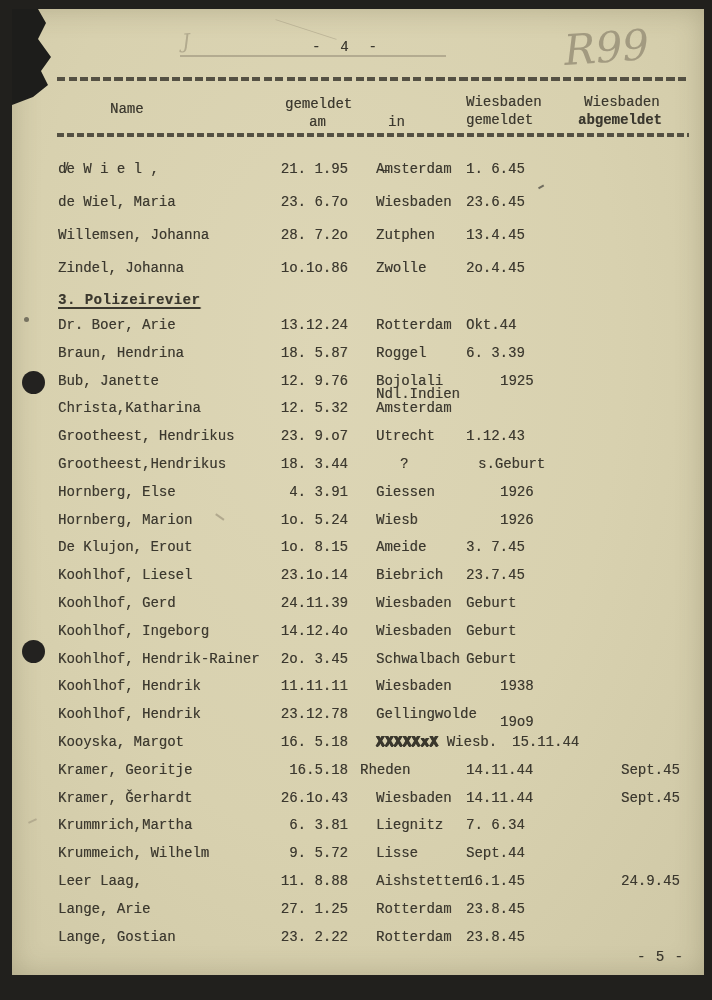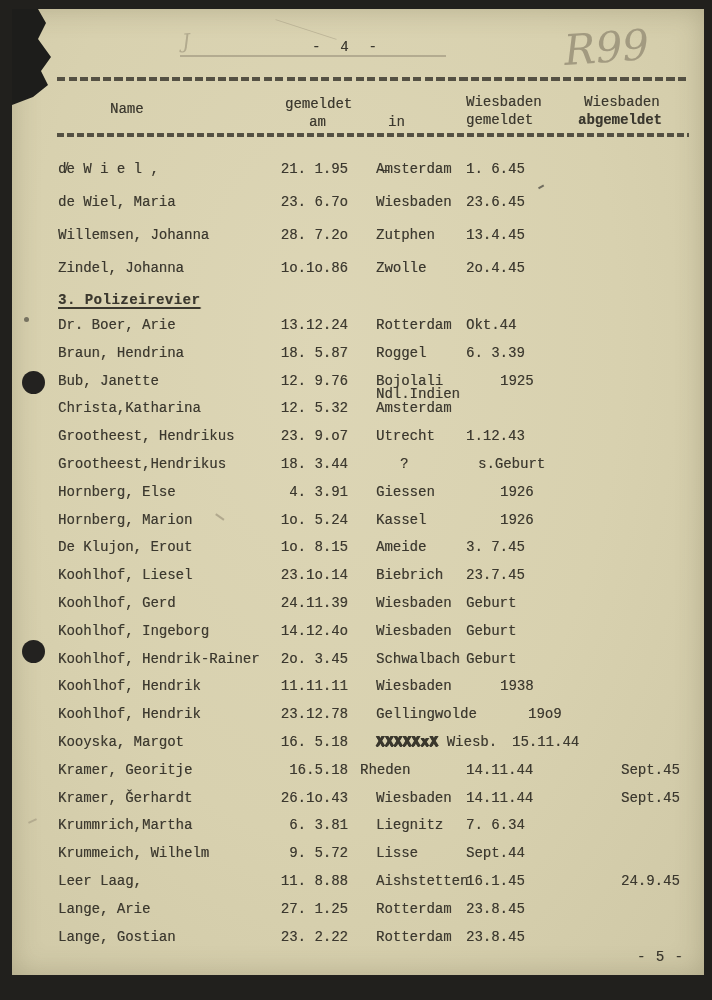--- a/index.html
+++ b/index.html
@@ -148,21 +148,21 @@
       </div>
       <div class="row" style="top: 474.8px;">
         <div class="cell c-name">Hornberg, Else</div>
         <div class="cell c-born">4. 3.91</div>
         <div class="cell c-place" style="left: 364px;">Giessen</div>
         <div class="cell c-gem" style="left: 488px;">1926</div>
       </div>
       <div class="row" style="top: 502.6px; padding-left: 20px;">
         <div class="cell c-name">Hornberg, Marion</div>
         <div class="cell c-born">1o. 5.24</div>
-        <div class="cell c-place" style="left: 364px;">Kassel</div>
+        <div class="cell c-place" style="left: 364px;">Wiesb</div>
         <div class="cell c-gem" style="left: 488px;">1926</div>
       </div>
       <div class="row" style="top: 530.4px;">
         <div class="cell c-name">De Klujon, Erout</div>
         <div class="cell c-born">1o. 8.15</div>
         <div class="cell c-place" style="left: 364px;">Ameide</div>
         <div class="cell c-gem" style="left: 454px;">3. 7.45</div>
       </div>
       <div class="row" style="top: 558.2px;">
         <div class="cell c-name">Koohlhof, Liesel</div>
@@ -191,21 +191,21 @@
       <div class="row" style="top: 669.4px;">
         <div class="cell c-name">Koohlhof, Hendrik</div>
         <div class="cell c-born">11.11.11</div>
         <div class="cell c-place" style="left: 364px;">Wiesbaden</div>
         <div class="cell c-gem" style="left: 488px;">1938</div>
       </div>
       <div class="row" style="top: 697.2px;">
         <div class="cell c-name">Koohlhof, Hendrik</div>
         <div class="cell c-born">23.12.78</div>
         <div class="cell c-place" style="left: 364px;">Gellingwolde</div>
-        <div class="cell c-gem" style="left: 516px;">19o9</div>
+        <div class="cell c-gem" style="left: 488px; margin-top: 8px;">19o9</div>
       </div>
       <div class="row" style="top: 725px;">
         <div class="cell c-name">Kooyska, Margot</div>
         <div class="cell c-born">16. 5.18</div>
         <div class="cell c-place" style="left: 364px;"><span class="struck">XXXXXxX</span> Wiesb.</div>
         <div class="cell c-gem" style="left: 500px;">15.11.44</div>
       </div>
       <div class="row" style="top: 752.8px;">
         <div class="cell c-name">Kramer, Georitje</div>
         <div class="cell c-born">16.5.18</div>

